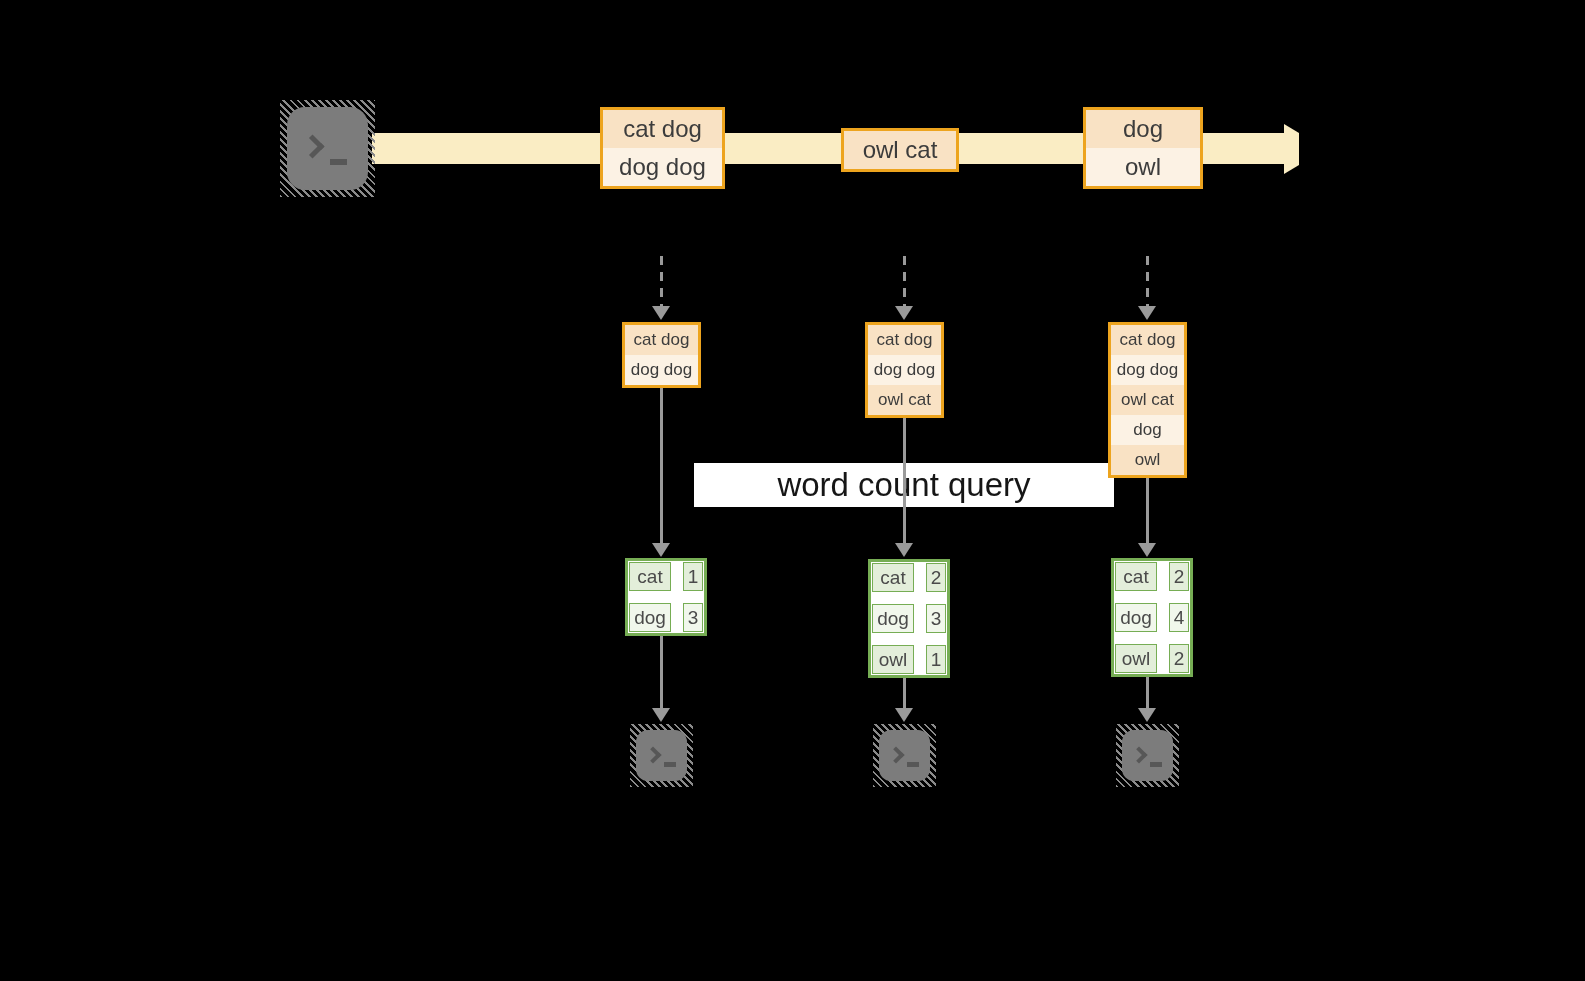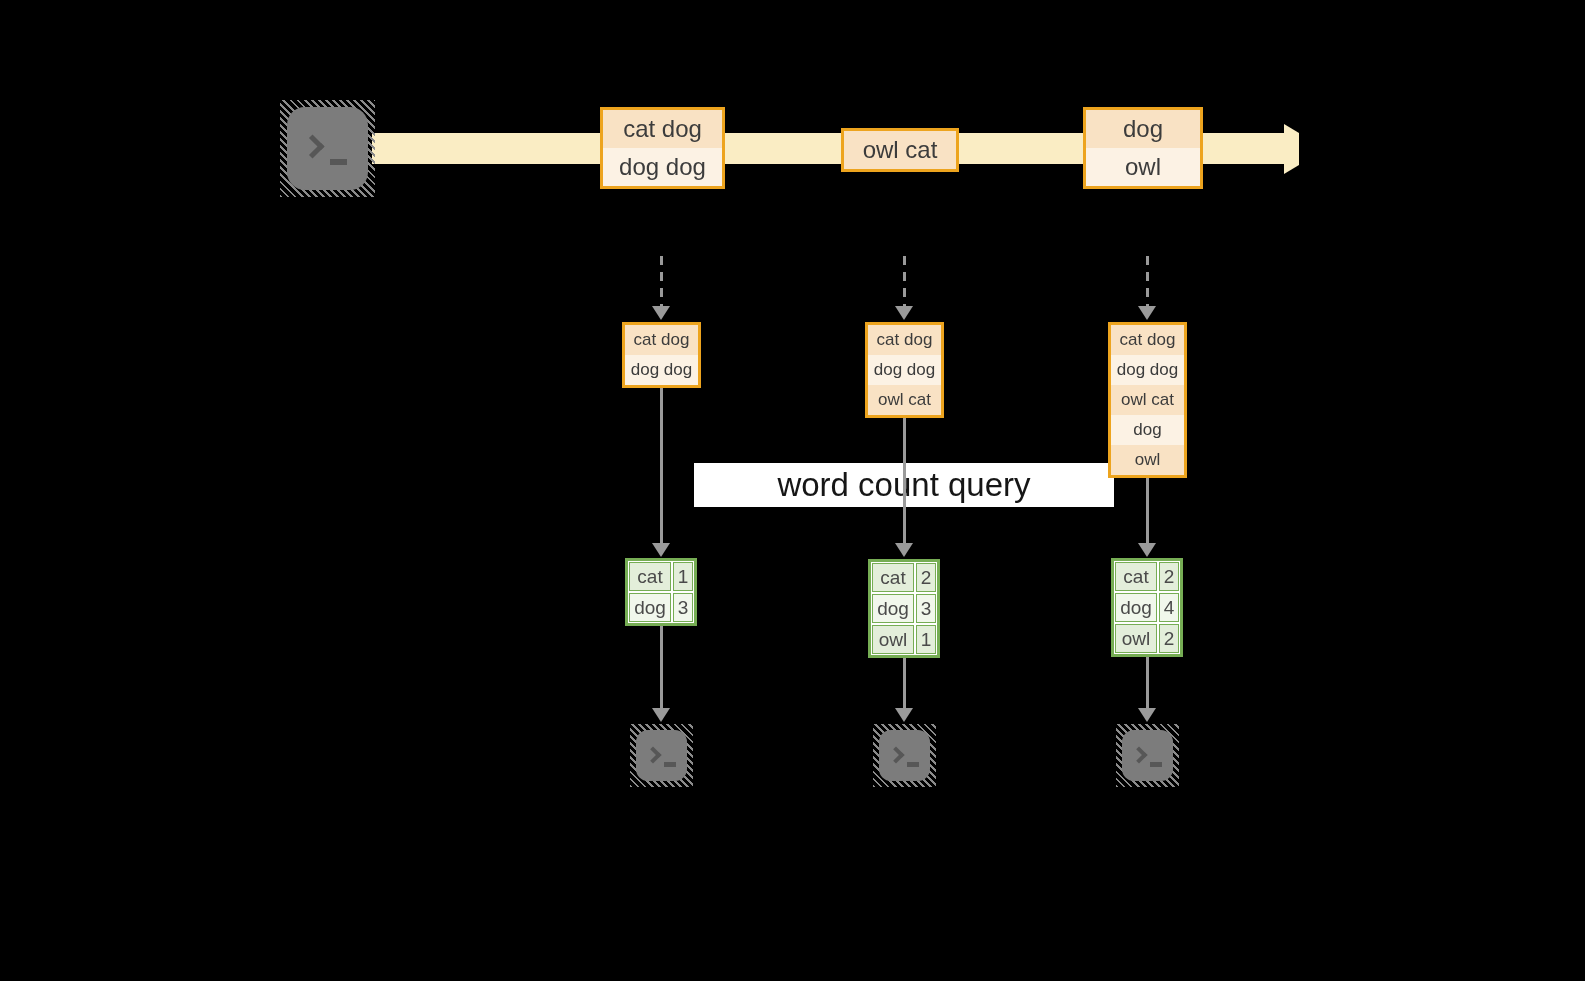--- a/index.html
+++ b/index.html
@@ -51,21 +51,21 @@
   .dhead,.shead{position:absolute;width:0;height:0;z-index:3;
     border-left:9px solid transparent;border-right:9px solid transparent;border-top:14px solid var(--gray);}
   .dhead{top:306px;}
   
   .sline{position:absolute;width:3px;background:var(--gray);z-index:3;}
   
   .query-band{position:absolute;left:694px;top:463px;width:420px;height:44px;background:#ffffff;z-index:2;
     text-align:center;line-height:44px;font-size:33px;color:#161616;}
   
   .gtable{position:absolute;z-index:4;border:3px solid var(--green);background:#fff;
-    display:grid;grid-template-columns:42px 20px;gap:2px;padding:1px;}
+    display:grid;grid-template-columns:42px 20px;gap:12px;padding:1px;}
   .gcell{height:29px;line-height:27px;text-align:center;font-size:19px;color:#4A4A4A;
     border:1px solid var(--green);box-sizing:border-box;}
   .g-dark{background:var(--green-dark);}
   .g-light{background:var(--green-light);}
 </style>
 </head>
 <body>
 
 <div class="stage">
 

